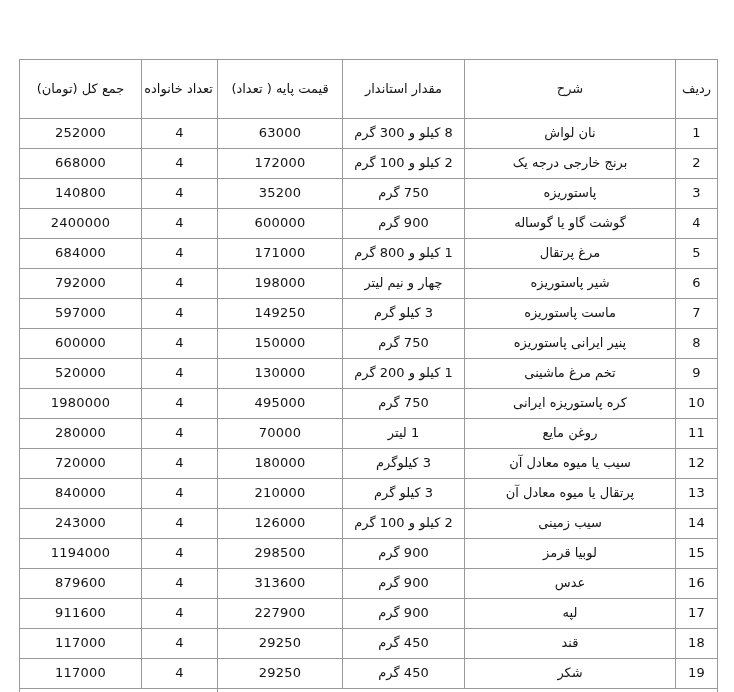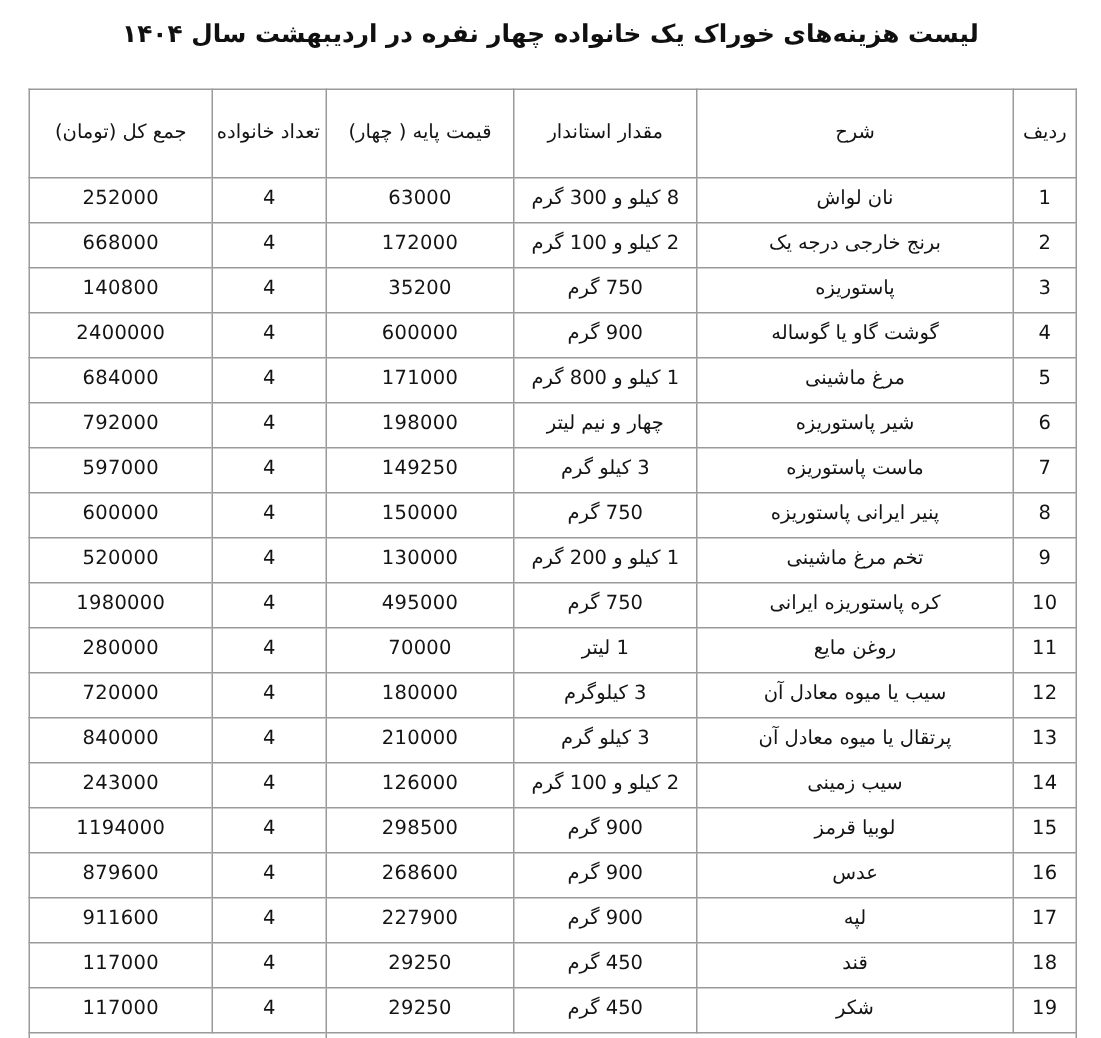--- a/index.html
+++ b/index.html
@@ -116,39 +116,38 @@
   }
   tfoot td.grand-value {
     font-size: 13.5px;
   }
 </style>
 </head>
 <body>
 
 <div class="page">
 
-  <div class="title">لیست هزینه‌های خوراک یک خانواده چهار نفره در اردیبهشت سال ۱۴۰۴</div>
 
   <div class="table-wrap">
     <table class="sheet">
       <colgroup>
         <col class="c-index">
         <col class="c-desc">
         <col class="c-qty">
         <col class="c-price">
         <col class="c-count">
         <col class="c-total">
       </colgroup>
 
       <thead>
         <tr>
           <th>ردیف</th>
           <th>شرح</th>
           <th>مقدار استاندار</th>
-          <th>قیمت پایه ( چهار)</th>
+          <th>قیمت پایه ( تعداد)</th>
           <th>تعداد خانواده</th>
           <th>جمع کل (تومان)</th>
         </tr>
       </thead>
 
       <tbody id="table-body">
           <tr>
             <td class="num">1</td>
             <td class="desc">نان لواش</td>
             <td>8 کیلو و 300 گرم</td>
@@ -175,21 +174,21 @@
           <tr>
             <td class="num">4</td>
             <td class="desc">گوشت گاو یا گوساله</td>
             <td>900 گرم</td>
             <td class="num">600000</td>
             <td class="num">4</td>
             <td class="num">2400000</td>
           </tr>
           <tr>
             <td class="num">5</td>
-            <td class="desc">مرغ ماشینی</td>
+            <td class="desc">مرغ پرتقال</td>
             <td>1 کیلو و 800 گرم</td>
             <td class="num">171000</td>
             <td class="num">4</td>
             <td class="num">684000</td>
           </tr>
           <tr>
             <td class="num">6</td>
             <td class="desc">شیر پاستوریزه</td>
             <td>چهار و نیم لیتر</td>
             <td class="num">198000</td>
@@ -265,21 +264,21 @@
             <td class="desc">لوبیا قرمز</td>
             <td>900 گرم</td>
             <td class="num">298500</td>
             <td class="num">4</td>
             <td class="num">1194000</td>
           </tr>
           <tr>
             <td class="num">16</td>
             <td class="desc">عدس</td>
             <td>900 گرم</td>
-            <td class="num">268600</td>
+            <td class="num">313600</td>
             <td class="num">4</td>
             <td class="num">879600</td>
           </tr>
           <tr>
             <td class="num">17</td>
             <td class="desc">لپه</td>
             <td>900 گرم</td>
             <td class="num">227900</td>
             <td class="num">4</td>
             <td class="num">911600</td>

